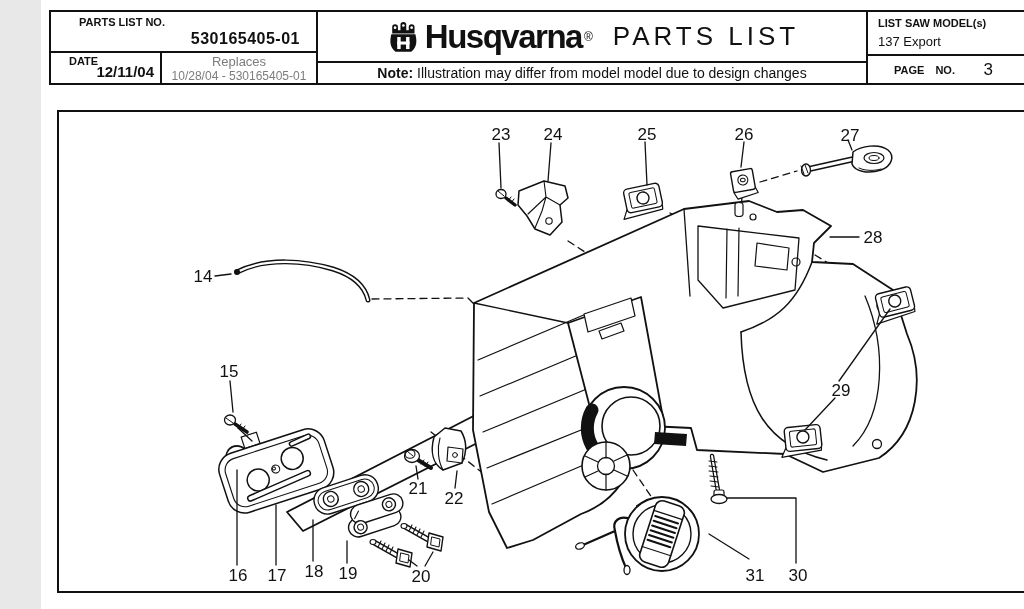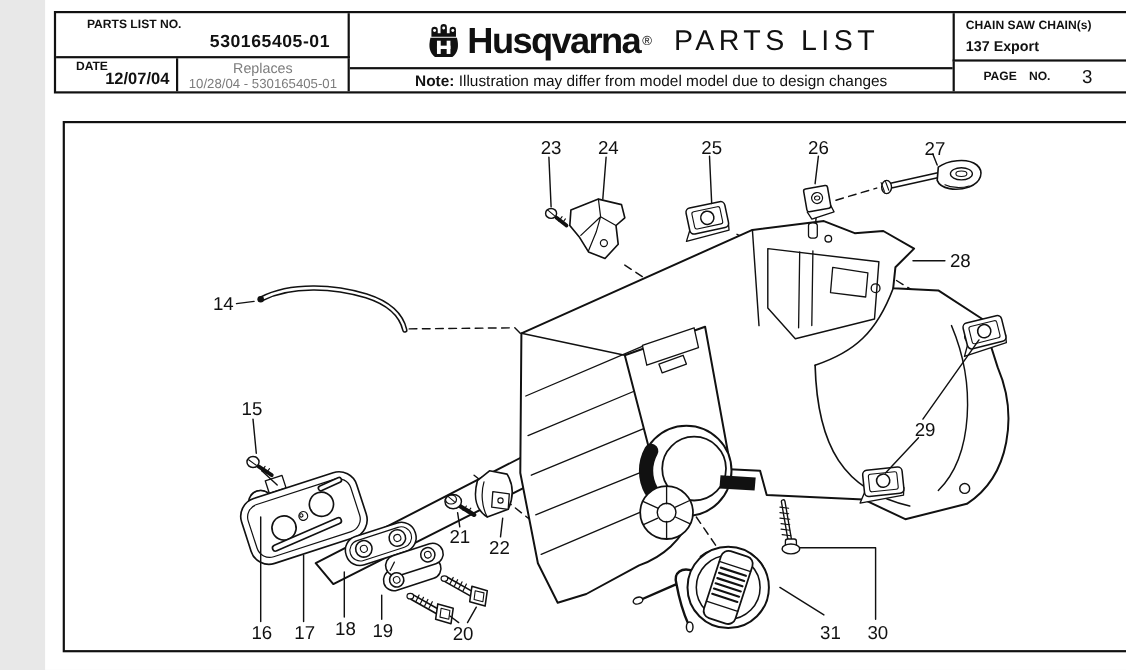--- a/index.html
+++ b/index.html
@@ -19,42 +19,42 @@
   .c-rep .val{display:block;font-size:12px;}
   .c-logo{left:267px;top:0;width:548px;height:49px;display:flex;align-items:center;justify-content:center;border-radius:20px;}
   .brand{font-size:33px;font-weight:bold;letter-spacing:-1.5px;margin-left:4px;}
   .reg{font-size:12px;vertical-align:super;margin-left:2px;}
   .doct{font-size:26px;letter-spacing:4px;margin-left:20px;font-weight:400;}
   .c-note{left:267px;top:49px;width:548px;height:22px;border-top:2px solid #111;
           text-align:center;font-size:14px;line-height:21px;}
   .c-note b{font-weight:bold;}
   .c-model{left:815px;top:0;width:175px;height:44px;border-left:2px solid #111;border-bottom:2px solid #111;}
   .c-model .lbl{position:absolute;left:10px;top:5px;font-size:11px;font-weight:bold;}
-  .c-model .val{position:absolute;left:10px;top:22px;font-size:13px;font-weight:bold;}
+  .c-model .val{position:absolute;left:10px;top:22px;font-size:13px;font-weight:normal;}
   .c-page{left:815px;top:44px;width:175px;height:27px;border-left:2px solid #111;display:flex;align-items:center;}
   .c-page .lbl{padding-left:26px;font-size:11px;font-weight:bold;word-spacing:8px;}
   .c-page .val{margin-left:auto;margin-right:48px;font-size:17px;}
   .frame{position:absolute;left:16px;top:110px;width:987px;height:483px;
          border:2px solid #111;box-sizing:border-box;background:#fff;}
   .frame svg{display:block;}
   svg text{font-family:"Liberation Sans",sans-serif;font-size:17px;fill:#111;}
 </style>
 </head>
 <body>
 
 <div class="page">
 
   <div class="hdr">
     <div class="cell c-pln">
       <span class="lbl">PARTS LIST NO.</span>
       <span class="val">530165405-01</span>
     </div>
     <div class="cell c-date">
       <span class="lbl">DATE</span>
-      <span class="val">12/07/04</span>
+      <span class="val">12/11/04</span>
     </div>
     <div class="cell c-rep">
       <span class="lbl">Replaces</span>
       <span class="val">10/28/04 - 530165405-01</span>
     </div>
     <div class="cell c-logo">
       <svg width="36" height="36" viewBox="0 0 40 40">
         <path fill="#111" d="M8,16 v-7 a3.2,3.2 0 0 1 6.4,0 v3.4 h2.8 v-6 a3.2,3.2 0 0 1 6.4,0 v6 h2.8 v-3.4 a3.2,3.2 0 0 1 6.4,0 v7 z"></path>
         <path fill="#111" d="M7,17 h26.8 c2,8.5 1.4,14.5 -4.6,19.5 h-17.6 c-6,-5 -6.6,-11 -4.6,-19.5 z"></path>
         <circle cx="11.2" cy="9.6" r="1.5" fill="#fff"></circle>
@@ -65,21 +65,21 @@
         <rect x="13.6" y="25" width="13.6" height="3.4" fill="#fff"></rect>
       </svg>
       <span class="brand">Husqvarna</span>
       <span class="reg">®</span>
       <span class="doct">PARTS LIST</span>
     </div>
     <div class="cell c-note">
       <b>Note:</b><span> Illustration may differ from model model due to design changes</span>
     </div>
     <div class="cell c-model">
-      <span class="lbl">CHAIN SAW CHAIN(s)</span>
+      <span class="lbl">LIST SAW MODEL(s)</span>
       <span class="val">137 Export</span>
     </div>
     <div class="cell c-page">
       <span class="lbl">PAGE NO.</span>
       <span class="val">3</span>
     </div>
   </div>
 
   <div class="frame">
     <svg width="983" height="479" viewBox="18 112 983 479">

